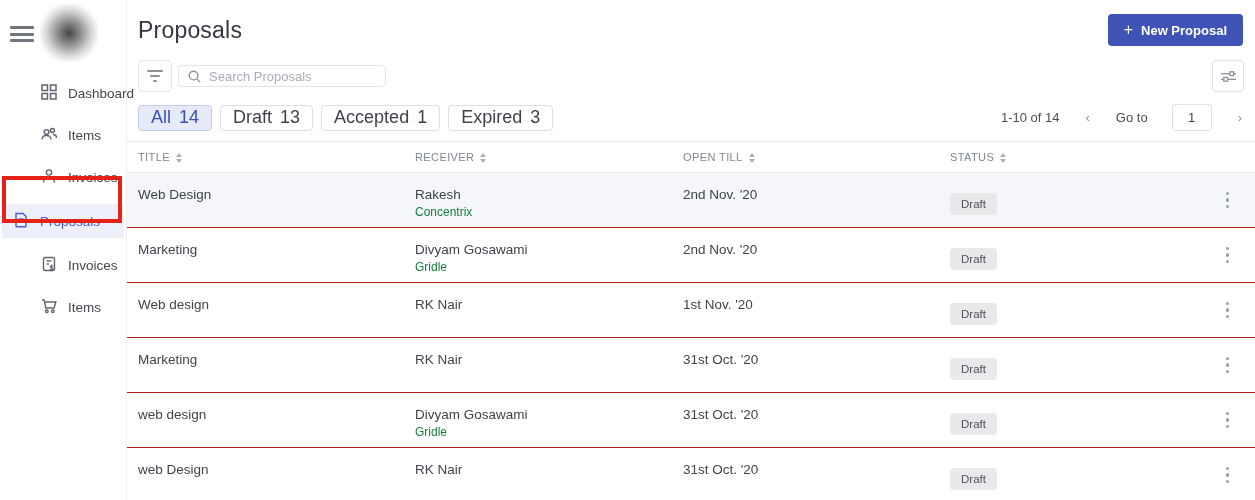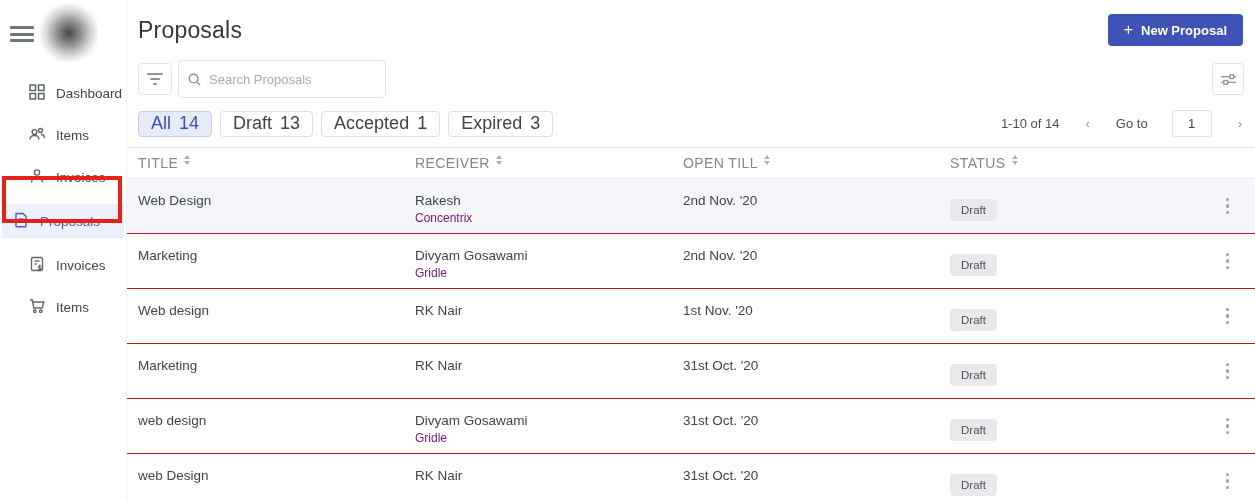--- a/index.html
+++ b/index.html
@@ -10,21 +10,21 @@
   
   .sidebar { width:127px; flex:0 0 127px; background:#fff; border-right:1px solid #efefef;
     position:relative; padding-top:8px; }
   .side-top { display:flex; align-items:center; height:52px; padding-left:10px; position:relative; }
   .hamburger { width:24px; height:16px; display:flex; flex-direction:column; justify-content:space-between; cursor:pointer; }
   .hamburger span { display:block; height:3px; background:#70757c; border-radius:1px; }
   .logo-blur { position:absolute; left:40px; top:-4px; width:58px; height:58px;
     background:radial-gradient(circle, rgba(55,55,58,0.92) 0%, rgba(80,80,85,0.62) 30%, rgba(130,130,135,0.32) 55%, rgba(200,200,205,0.1) 72%, transparent 80%); }
   .nav { margin-top:18px; }
   .nav-item { display:flex; align-items:center; gap:10px; height:30px; padding-left:28px;
-    margin:0 0 12px 0; font-size:13.5px; color:#42474e; cursor:pointer; }
+    margin:0 0 12px 12px; font-size:13.5px; color:#42474e; cursor:pointer; }
   .nav-item svg { flex:0 0 18px; stroke:#5f666e; }
   .nav-item.active { background:#edeffa; color:#4c5bc5; height:34px; margin:4px 2px 12px 2px; padding-left:10px; }
   .nav-item.active svg { stroke:#4c5bc5; }
   .red-annotation { position:absolute; left:2px; top:176px; width:120px; height:47px;
     border:4px solid #e42217; pointer-events:none; z-index:5; }
 
   
   .main { flex:1; display:flex; flex-direction:column; background:#fff; }
   .main-header { display:flex; justify-content:space-between; align-items:center;
     padding:14px 12px 6px 11px; }
@@ -32,21 +32,21 @@
   .new-btn { background:#3e53b5; color:#fff; border:none; border-radius:4px; height:32px;
     padding:0 16px; font-size:13px; font-weight:bold; display:flex; align-items:center; gap:8px; cursor:pointer; }
   .new-btn .plus { font-size:16px; font-weight:400; }
 
   .toolbar { display:flex; align-items:center; padding:8px 11px 4px 11px; }
   .filter-btn { width:34px; height:32px; border:1px solid #e2e4e8; border-radius:4px; background:#fff;
     display:flex; align-items:center; justify-content:center; margin-right:6px; cursor:pointer; }
   .flt { display:flex; flex-direction:column; align-items:center; gap:3px; }
   .flt i { display:block; height:2px; background:#8d939c; border-radius:1px; }
   .flt i:nth-child(1){width:16px;} .flt i:nth-child(2){width:10px;} .flt i:nth-child(3){width:4px;}
-  .search-box { display:flex; align-items:center; width:208px; height:38px; border:1px solid #e2e4e8;
+  .search-box { display:flex; align-items:center; width:208px; height:22px; border:1px solid #e2e4e8;
     border-radius:4px; padding:0 8px; gap:7px; background:#fff; }
   .search-box input { border:none; outline:none; font-size:13px; color:#3e434b; width:150px;
     font-family:"Liberation Sans","DejaVu Sans",sans-serif; }
   .search-box input::placeholder { color:#a7adb5; }
   .spacer { flex:1; }
   .sliders-btn { width:32px; height:32px; border:1px solid #dfe2ea; border-radius:4px; background:#fff;
     display:flex; align-items:center; justify-content:center; cursor:pointer; }
 
   .tabs-row { display:flex; align-items:center; padding:8px 11px 10px 11px; }
   .tab { display:flex; align-items:center; gap:8px; height:26px; padding:0 12px; margin-right:8px;
@@ -55,31 +55,31 @@
   .tab.active { background:#e7eaf8; border-color:#c2cbec; color:#3c50b4; }
   .pagination { display:flex; align-items:center; gap:24px; font-size:13px; color:#4a4f57; }
   .pg-chev { color:#8d939c; font-size:13px; cursor:pointer; padding:0 2px; }
   .goto-input { width:40px; height:27px; border:1px solid #dfe2ea; border-radius:3px; text-align:center;
     font-size:13px; color:#3e434b; outline:none; font-family:"Liberation Sans","DejaVu Sans",sans-serif; }
 
   
   .table { flex:1; display:flex; flex-direction:column; }
   .thead { display:grid; grid-template-columns:277px 268px 267px 250px 1fr; align-items:center;
     height:32px; border-top:1px solid #e8eaee; border-bottom:1px solid #e8eaee; padding-left:11px; }
-  .th { display:flex; align-items:flex-start; gap:6px; font-size:14px; letter-spacing:0.4px;
+  .th { display:flex; align-items:flex-end; gap:6px; font-size:11px; letter-spacing:0.4px;
     color:#81878f; cursor:pointer; }
   .sort { display:flex; flex-direction:column; gap:2px; }
   .sort i { display:block; width:0; height:0; border-left:3.5px solid transparent; border-right:3.5px solid transparent; }
   .sort .up { border-bottom:4px solid #aab0b8; }
   .sort .dn { border-top:4px solid #aab0b8; }
   .trow { display:grid; grid-template-columns:277px 268px 267px 250px 1fr; padding-left:11px;
     height:55px; border-bottom:1px solid #b91c1c; background:#fff; }
   .trow.hl { background:#f4f6fa; }
   .cell { padding-top:14px; font-size:13.5px; color:#3f444b; }
-  .cell .sub { font-size:12px; color:#701a75; margin-top:3px; }
+  .cell .sub { font-size:12px; color:#15803d; margin-top:3px; }
   .badge { display:inline-block; background:#e9e9eb; color:#4d5158; font-size:11.5px;
     border-radius:4px; padding:5px 11px; margin-top:6px; }
   .kebab-cell { display:flex; align-items:center; justify-content:flex-end; padding-right:22px; }
   .kebab { display:flex; flex-direction:column; gap:3px; cursor:pointer; padding:4px; }
   .kebab i { width:3.5px; height:3.5px; background:#9aa0a8; border-radius:50%; display:block; }
 </style>
 </head>
 <body>
 
 <div class="app">

